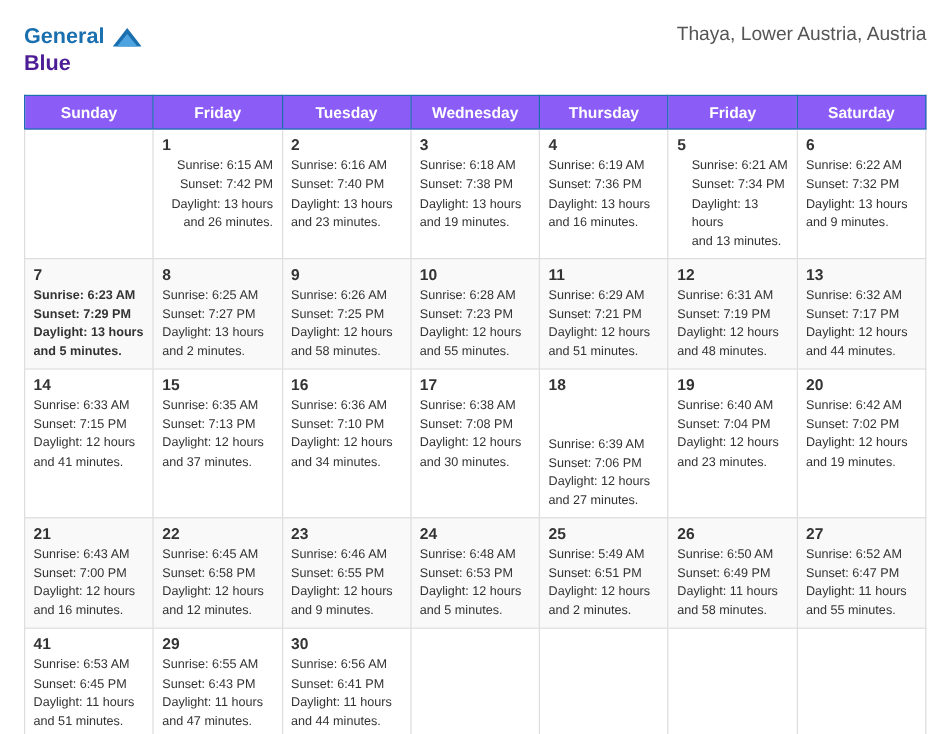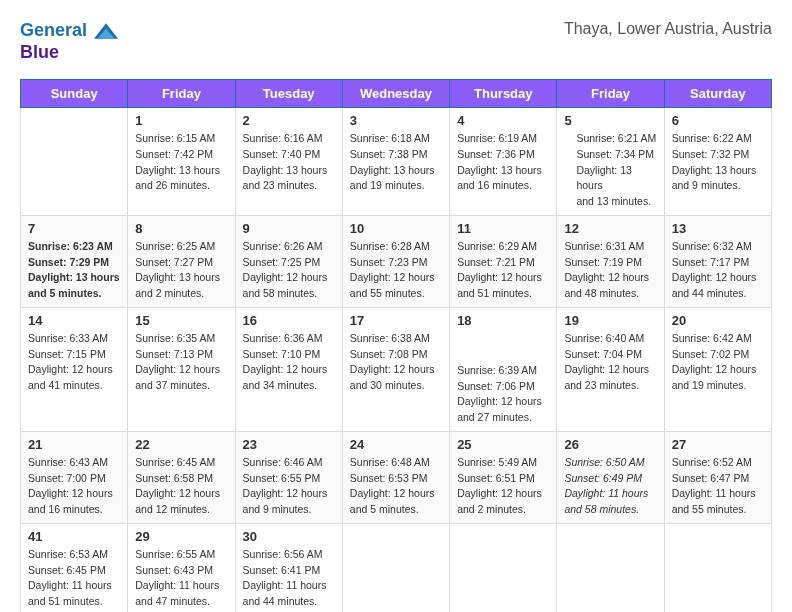--- a/index.html
+++ b/index.html
@@ -122,21 +122,21 @@
         <th>Thursday</th>
         <th>Friday</th>
         <th>Saturday</th>
       </tr>
   </thead>
   <tbody id="calendar-body">
   <tr>
         <td class="empty-cell"></td>
         <td>
           <div class="day-number">1</div>
-          <div class="day-info" style="white-space: pre-line;">Sunrise: 6:15 AM
+          <div class="day-info" style="white-space: pre-line; text-align: right;">Sunrise: 6:15 AM
 Sunset: 7:42 PM
 Daylight: 13 hours
 and 26 minutes.</div>
         </td>
         <td>
           <div class="day-number">2</div>
           <div class="day-info" style="white-space: pre-line;">Sunrise: 6:16 AM
 Sunset: 7:40 PM
 Daylight: 13 hours
 and 23 minutes.</div>
@@ -303,21 +303,21 @@
         </td>
         <td>
           <div class="day-number">25</div>
           <div class="day-info" style="white-space: pre-line;">Sunrise: 5:49 AM
 Sunset: 6:51 PM
 Daylight: 12 hours
 and 2 minutes.</div>
         </td>
         <td>
           <div class="day-number">26</div>
-          <div class="day-info" style="white-space: pre-line; font-style: italic;">Sunrise: 6:50 AM
+          <div class="day-info" style="white-space: pre-line;">Sunrise: 6:50 AM
 Sunset: 6:49 PM
 Daylight: 11 hours
 and 58 minutes.</div>
         </td>
         <td>
           <div class="day-number">27</div>
           <div class="day-info" style="white-space: pre-line;">Sunrise: 6:52 AM
 Sunset: 6:47 PM
 Daylight: 11 hours
 and 55 minutes.</div>

